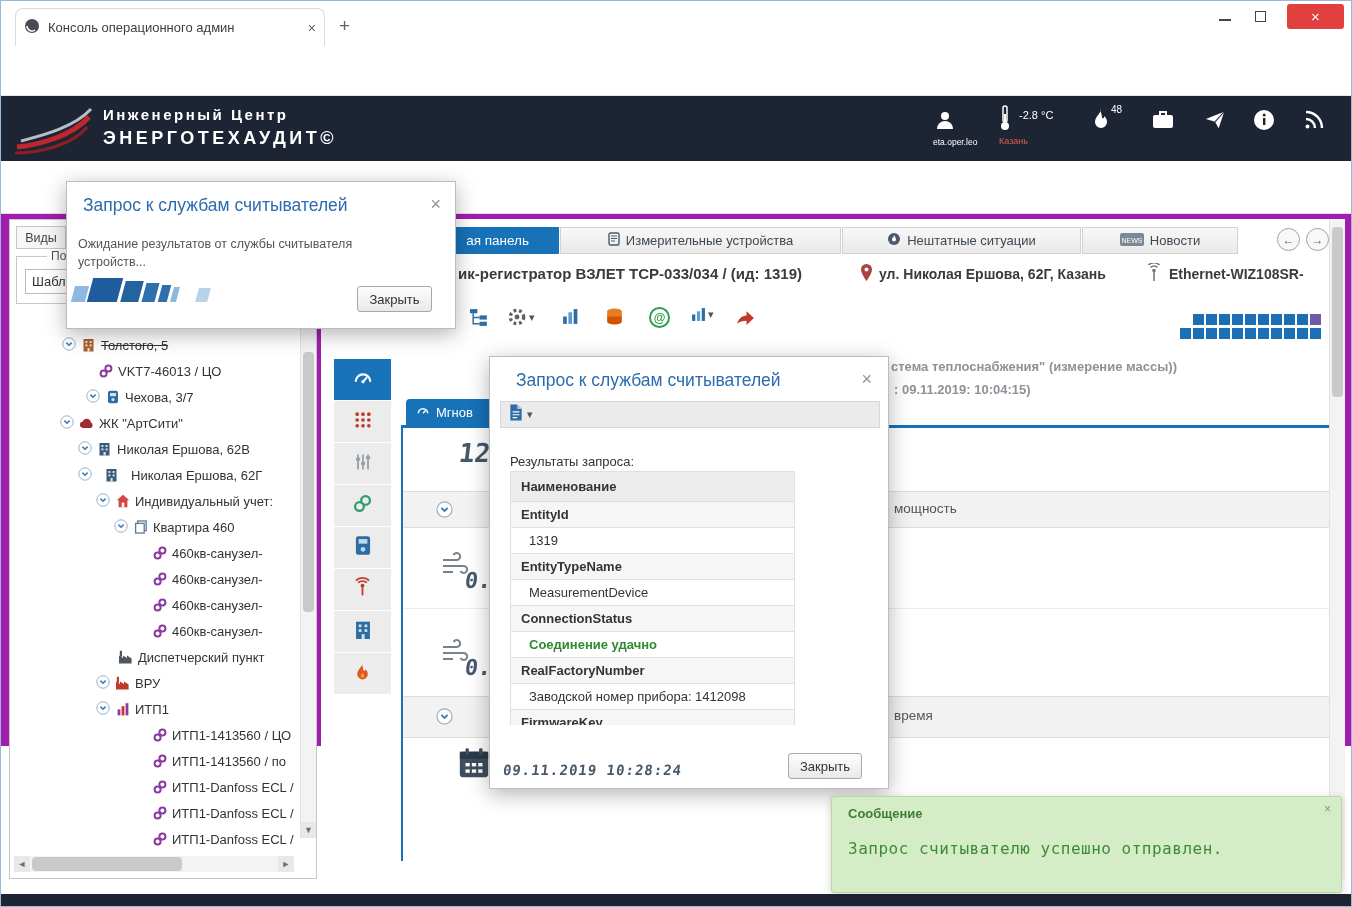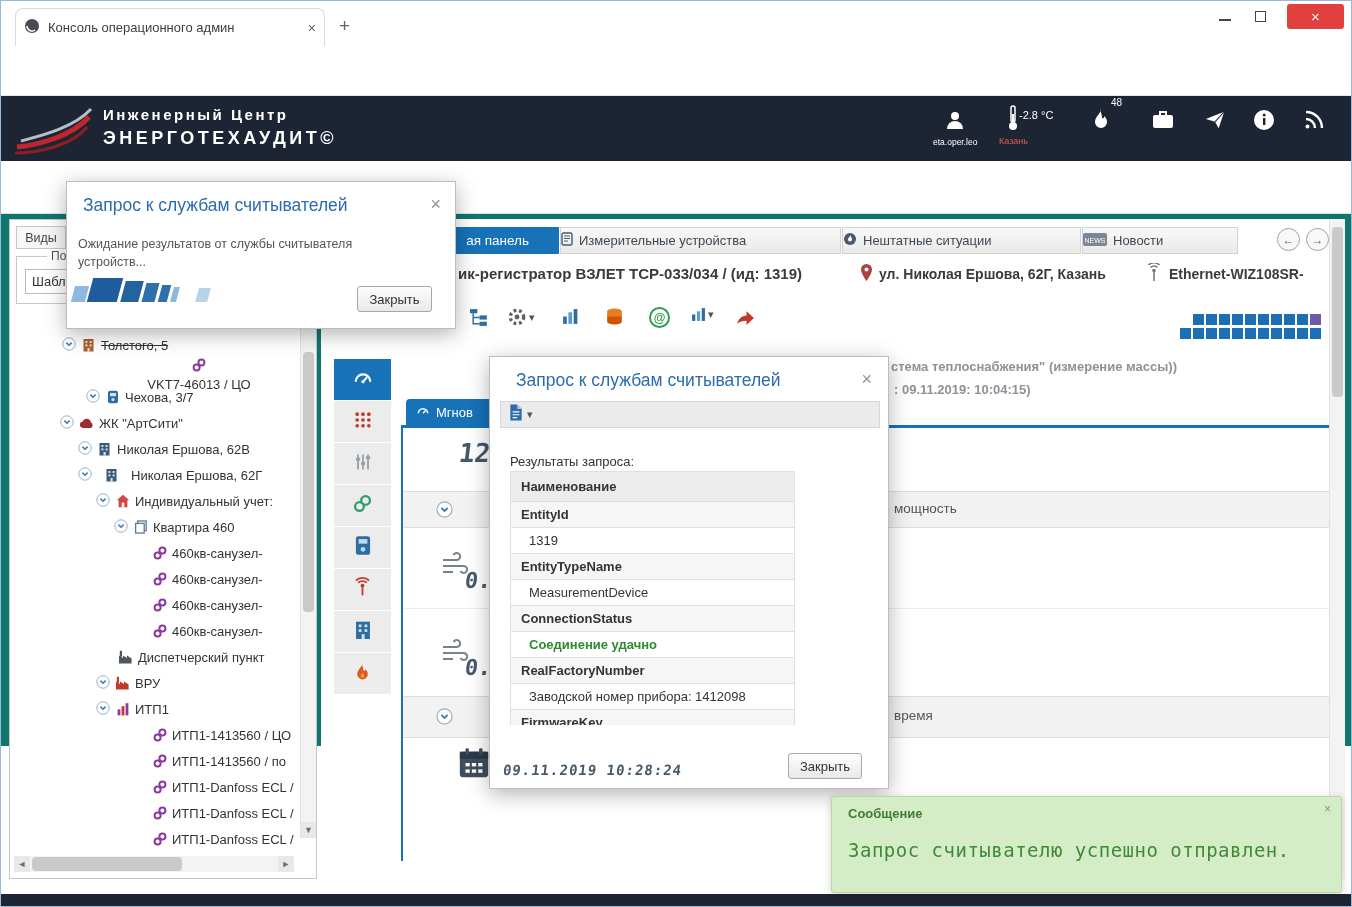--- a/index.html
+++ b/index.html
@@ -13,42 +13,42 @@
 #wclose{position:absolute;left:1286px;top:3px;width:57px;height:25px;background:#e2403e;border-radius:3px;color:#fff;display:flex;align-items:center;justify-content:center;font-size:15px}
 #wmin{position:absolute;left:1218px;top:18px;width:12px;border-top:2px solid #444}
 #wmax{position:absolute;left:1254px;top:10px;width:11px;height:11px;border:1.5px solid #444}
 #addrbar{position:absolute;left:0;top:45px;width:1352px;height:50px;background:#fff;border-bottom:1px solid #e4e6e8}
 .navb{position:absolute;top:58px;font-size:20px;color:#5f6368}
 #urlpill{position:absolute;left:186px;top:54px;width:956px;height:32px;border-radius:16px;background:#f0f2f4;display:flex;align-items:center;padding:0 14px;gap:10px}
 #urlpill .u{font-size:14.5px;color:#55585c}
 
 #apphead{position:absolute;left:0;top:95px;width:1352px;height:65px;background:#1d2535}
 .brand{position:absolute;left:102px;color:#fff;font-weight:bold}
-.hic{position:absolute;display:flex;flex-direction:column;align-items:center;color:#fff}
+.hic{position:absolute;display:flex;flex-direction:column;align-items:flex-start;color:#fff}
 
 #menubar{position:absolute;left:0;top:160px;width:1352px;height:53px;background:#fff;border-bottom:1px solid #e0e0e0}
 .mitem{position:absolute;top:178px;font-size:15px;color:#3f3f3f}
 .caret{color:#555;font-size:11px}
 
-#main{position:absolute;left:0;top:213px;width:1352px;height:532px;background:#0f766e}
+#main{position:absolute;left:0;top:213px;width:1352px;height:532px;background:#a21caf}
 #treepanel{position:absolute;left:8px;top:5px;width:308px;height:660px;background:#fff;border:1px solid #c4c8cc}
 #vtab{position:absolute;left:6px;top:6px;width:50px;height:23px;border:1px solid #c4c8cc;background:#f7f7f7;font-size:12.5px;color:#444;display:flex;align-items:center;justify-content:center}
 #sfield{position:absolute;left:6px;top:36px;width:282px;height:48px;border:1px solid #c8c8c8}
 #sleg{position:absolute;left:30px;top:-8px;background:#fff;padding:0 4px;font-size:12px;color:#555}
 #sinput{position:absolute;left:8px;top:12px;width:264px;height:25px;border:1px solid #b8bcc0;font-size:13px;color:#333;padding-left:6px;font-family:inherit}
 #tree{position:absolute;left:0;top:112px;right:16px;bottom:18px;overflow:hidden}
 .trow{display:flex;align-items:center;height:26px;font-size:13px;color:#333;gap:5px;white-space:nowrap}
 .trow .tico{display:inline-flex;width:15px;justify-content:center}
 .trow.strike .tlab{text-decoration:line-through}
 .sbar{background:#f3f3f3}
 .sthumb{background:#c9c9c9}
 .sbtn{background:#e8e8e8;color:#707070;font-size:9px;display:flex;align-items:center;justify-content:center}
 
 #content{position:absolute;left:320px;top:5px;width:1016px;height:662px;background:#fff}
-.ctab{position:absolute;top:8px;height:27px;display:flex;align-items:center;gap:6px;font-size:13px;color:#3d4852;background:linear-gradient(#f8f8f8,#eaeaea);border:1px solid #d2d2d2}
+.ctab{position:absolute;top:8px;height:27px;display:flex;align-items:center;justify-content:center;gap:6px;font-size:13px;color:#3d4852;background:linear-gradient(#f8f8f8,#eaeaea);border:1px solid #d2d2d2}
 .ctab.active{background:#1772b8;color:#fff;border:none;justify-content:flex-end;padding-right:30px;font-size:13.5px}
 .navcirc{position:absolute;top:9px;width:23px;height:23px;border:1px solid #9aa4ac;border-radius:50%;background:#f8f8f8;color:#667;display:flex;align-items:center;justify-content:center;font-size:12px}
 .devtxt{position:absolute;font-weight:bold;color:#3b3b3b}
 .tbtn{position:absolute;top:88px;display:inline-flex;align-items:center;gap:2px}
 .sq{display:inline-block;width:11px;height:11px;margin-right:2px}
 .sqb{background:#1a6fb5}.sqp{background:#7059a5}
 .infoline{position:absolute;font-size:13px;font-weight:bold;color:#8d9298}
 .scell{width:57px;height:41px;margin-bottom:1px;background:#ececec;display:flex;align-items:center;justify-content:center}
 .scell.active{background:#1772b8}
 #panel{position:absolute;left:80px;top:180px;width:932px}
@@ -68,21 +68,21 @@
 #rtoolbar{position:absolute;left:10px;top:44px;width:380px;height:27px;background:#ebebeb;border:1px solid #d6d6d6;display:flex;align-items:center;gap:4px;padding-left:8px}
 #rtable{position:absolute;left:20px;top:114px;width:285px;height:254px;overflow:hidden;border-top:1px solid #e0e0e0}
 .rrow{height:26px;line-height:25px;font-size:13px;border:1px solid #e0e0e0;border-top:none;padding-left:10px;color:#333;background:#fff;white-space:nowrap;overflow:hidden}
 .rrow.header{height:30px;line-height:29px;background:#ececec;font-weight:bold}
 .rrow.field{background:#f6f6f6;font-weight:bold}
 .rrow.value{padding-left:18px}
 .rrow.green{padding-left:18px;color:#2f8b2f;font-weight:bold}
 
 #toast{position:absolute;left:830px;top:795px;width:511px;height:97px;background:#d5edc6;border:1px solid #b9d8a5;border-radius:3px;box-shadow:0 2px 8px rgba(0,0,0,.18);z-index:70}
 #toast .tt{position:absolute;left:16px;top:9px;font-size:13px;font-weight:bold;color:#3f7d33}
-#toast .tm{position:absolute;left:16px;top:42px;font-family:"DejaVu Sans Mono",monospace;font-size:19px;color:#3f8a36;letter-spacing:.5px}
+#toast .tm{position:absolute;left:16px;top:42px;font-family:"DejaVu Sans Mono",monospace;font-size:16px;color:#3f8a36;letter-spacing:.5px}
 #footer{position:absolute;left:0;top:893px;width:1352px;height:14px;background:#1d2535}
 #segdate{position:absolute;left:502px;top:761px;z-index:60;font-size:14px;letter-spacing:1px}
 </style>
 </head>
 <body>
 
 <div id="win">
 
   <div id="tabstrip">
     <div id="btab">
@@ -153,21 +153,21 @@
             <rect x="5" y="9" width="2" height="10" fill="#fff"></rect>
           </svg></span>
       <span style="font-size:9px;color:#e25b50;margin-top:1px">Казань</span>
     </div>
     <span style="position:absolute;left:1018px;top:13px;color:#fff;font-size:11px">-2.8 °C</span>
     <div class="hic" style="left:1090px;top:11px">
       <span><svg width="20" height="24" viewBox="0 0 20 24" fill="#fff">
             <path d="M10 1C11 6 4 9 4 15a6 6 0 0012 0c0-3-1.5-4.5-2.5-6-.5 3-2.5 3-2.5 1C11 7 9 5 10 1z"></path>
           </svg></span>
     </div>
-    <span style="position:absolute;left:1110px;top:1px;color:#fff;font-size:10px">48</span>
+    <span style="position:absolute;left:1110px;top:8px;color:#fff;font-size:10px">48</span>
     <div class="hic" style="left:1150px;top:13px">
         <span><svg width="24" height="22" viewBox="0 0 24 22">
             <rect x="2" y="6" width="20" height="13" rx="2" fill="#fff"></rect>
             <path d="M9 6V3h6v3" fill="none" stroke="#fff" stroke-width="2"></path>
           </svg></span>
       </div>
     <div class="hic" style="left:1202px;top:13px">
         <span><svg width="24" height="22" viewBox="0 0 24 24" fill="#fff">
             <path d="M2 11l20-8-6 18-4-7z"></path>
             <path d="M12 14l10-11" stroke="#1d2535" stroke-width="1.2"></path>
@@ -217,21 +217,21 @@
                   <rect x="3.4" y="3" width="2" height="2"></rect>
                   <rect x="7.6" y="3" width="2" height="2"></rect>
                   <rect x="3.4" y="6.4" width="2" height="2"></rect>
                   <rect x="7.6" y="6.4" width="2" height="2"></rect>
                   <rect x="5.5" y="10" width="2.2" height="3.5"></rect>
                 </g>
               </svg>
             </span>
             <span class="tlab">Толстого, 5</span>
           </div>
-          <div class="trow" style="padding-left: 88px; flex-direction: column;">
+          <div class="trow" style="padding-left: 88px;">
             <span class="tico">
               <svg width="14" height="14" viewBox="0 0 14 14">
                 <g fill="none" stroke="#8b3a9e" stroke-width="2">
                   <circle cx="4.6" cy="9.4" r="3"></circle>
                   <circle cx="9.4" cy="4.6" r="3"></circle>
                 </g>
               </svg>
             </span>
             <span class="tlab">VKT7-46013 / ЦО</span>
           </div>

